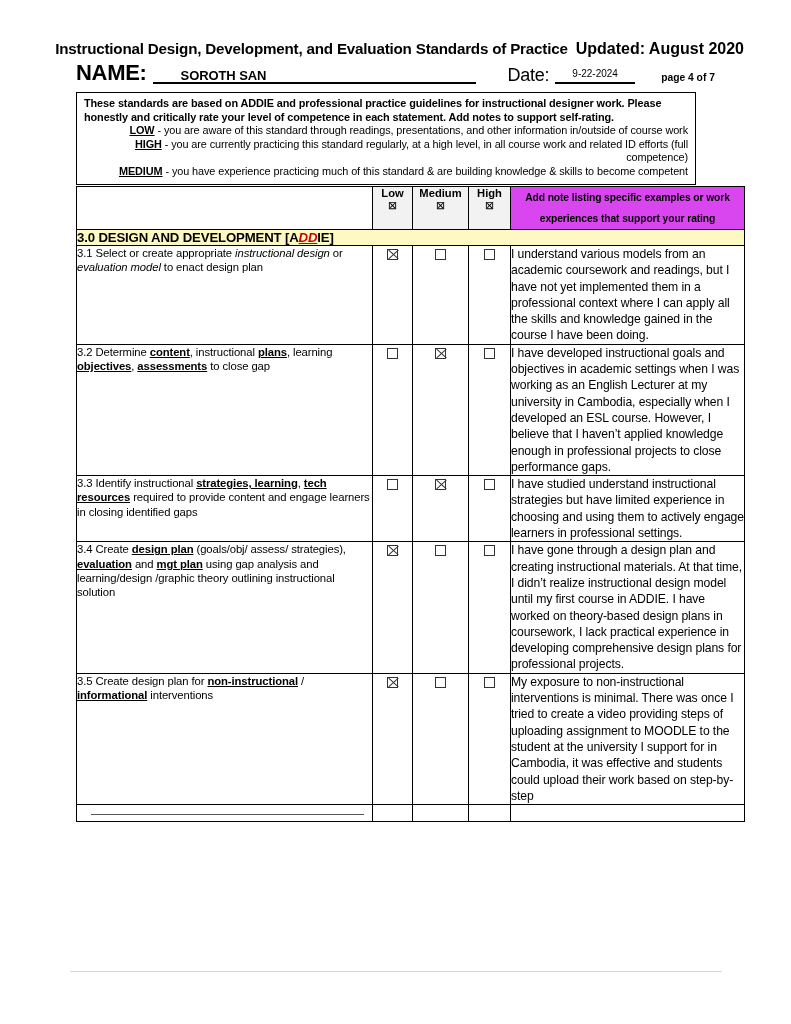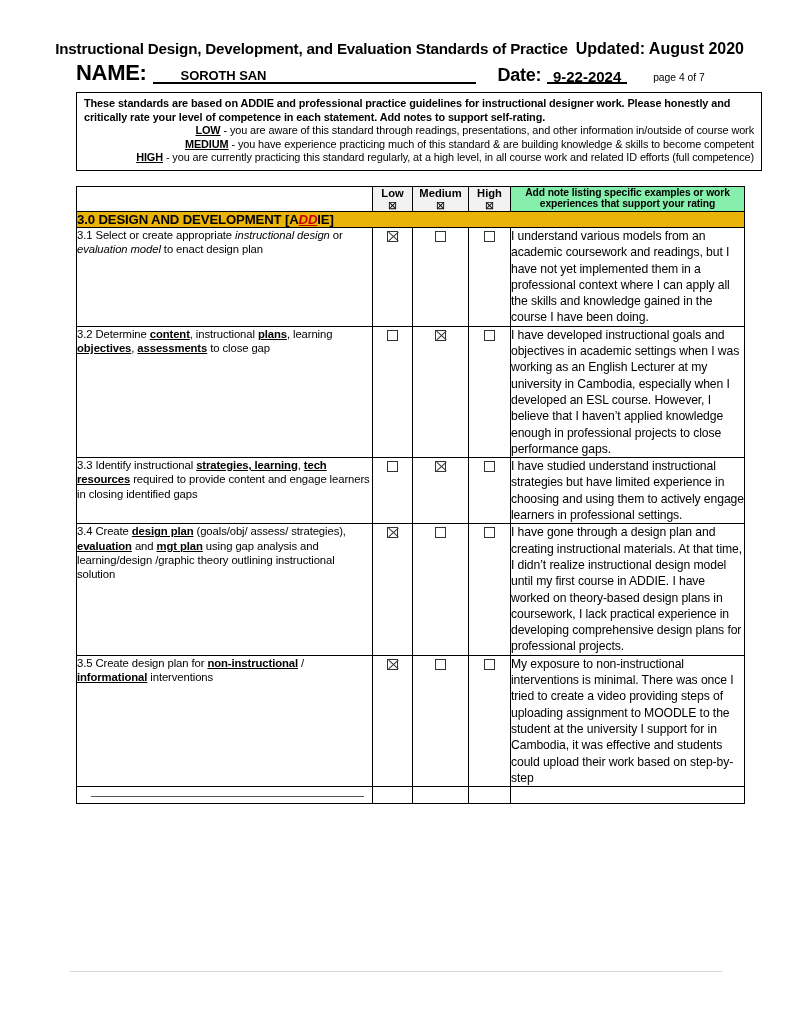--- a/index.html
+++ b/index.html
@@ -66,50 +66,50 @@
     padding-bottom: 14px;
     font-size: 13px;
     font-weight: bold;
     letter-spacing: -0.1px;
     height: 16px;
     box-sizing: border-box;
     overflow: hidden;
   }
   .lbl-date {
     font-size: 18px;
-    font-weight: bold;
+    font-weight: normal;
     letter-spacing: -0.3px;
     line-height: 1;
-    margin-left: 22px;
+    margin-left: 32px;
   }
   .fill-date {
     flex: 0 0 80px;
     border-bottom: 2.2px solid #000;
     margin-left: 6px;
     padding-bottom: 1px;
     text-align: center;
-    font-size: 15px;
-    font-weight: bold;
+    font-size: 10px;
+    font-weight: normal;
     height: 16px;
     box-sizing: border-box;
   }
   .pageno {
     font-size: 10.3px;
-    font-weight: normal;
+    font-weight: bold;
     margin-left: 26px;
     padding-bottom: 1px;
     white-space: nowrap;
   }
 
   
   .instructions {
     position: absolute;
     left: 76px;
     top: 92px;
-    width: 686px;
+    width: 620px;
     box-sizing: border-box;
     border: 1.2px solid #000;
     padding: 4px 7px 5px 7px;
     font-size: 10.9px;
     font-weight: bold;
     line-height: 13.6px;
     letter-spacing: -0.1px;
   }
   .instructions .lead { }
   .instructions .bullet {
@@ -151,33 +151,33 @@
     padding: 3px 0 2px 0;
     line-height: 12px;
   }
   .th-rate .cbglyph {
     display: block;
     font-size: 9.5px;
     line-height: 11px;
     margin-top: 1px;
   }
   .th-note {
-    background: #86efac;
+    background: #d946ef;
     text-align: center;
     font-size: 10.3px;
     font-weight: bold;
-    line-height: 11px;
+    line-height: 21px;
     padding: 5px 6px;
     letter-spacing: -0.1px;
   }
   .th-blank { background: #ffffff; }
 
   
   .section-band {
-    background: #eab308;
+    background: #fef9c3;
     padding: 4px 0 4px 10px;
     font-size: 13.2px;
     font-weight: bold;
     letter-spacing: -0.15px;
     border: 1.1px solid #000;
   }
   .section-band .dd {
     color: #cc0000;
     font-style: italic;
     text-decoration: underline;
@@ -270,22 +270,22 @@
       <div class="fill-name">SOROTH SAN</div>
       <div class="lbl-date">Date:</div>
       <div class="fill-date">9-22-2024</div>
       <div class="pageno">page 4 of 7</div>
     </div>
   </div>
 
   <div class="instructions">
     <div class="lead">These standards are based on ADDIE and professional practice guidelines for instructional designer work. Please honestly and critically rate your level of competence in each statement. Add notes to support self-rating.</div>
     <div class="bullet"><b>LOW</b><span> - you are aware of this standard through readings, presentations, and other information in/outside of course work</span></div>
+    <div class="bullet"><b>HIGH</b><span> - you are currently practicing this standard regularly, at a high level, in all course work and related ID efforts (full competence)</span></div>
     <div class="bullet"><b>MEDIUM</b><span> - you have experience practicing much of this standard &amp; are building knowledge &amp; skills to become competent</span></div>
-    <div class="bullet"><b>HIGH</b><span> - you are currently practicing this standard regularly, at a high level, in all course work and related ID efforts (full competence)</span></div>
   </div>
 
   <table class="grid">
     <colgroup>
       <col class="c-std">
         <col class="c-low">
         <col class="c-med">
         <col class="c-high">
         <col class="c-note">
     </colgroup>

